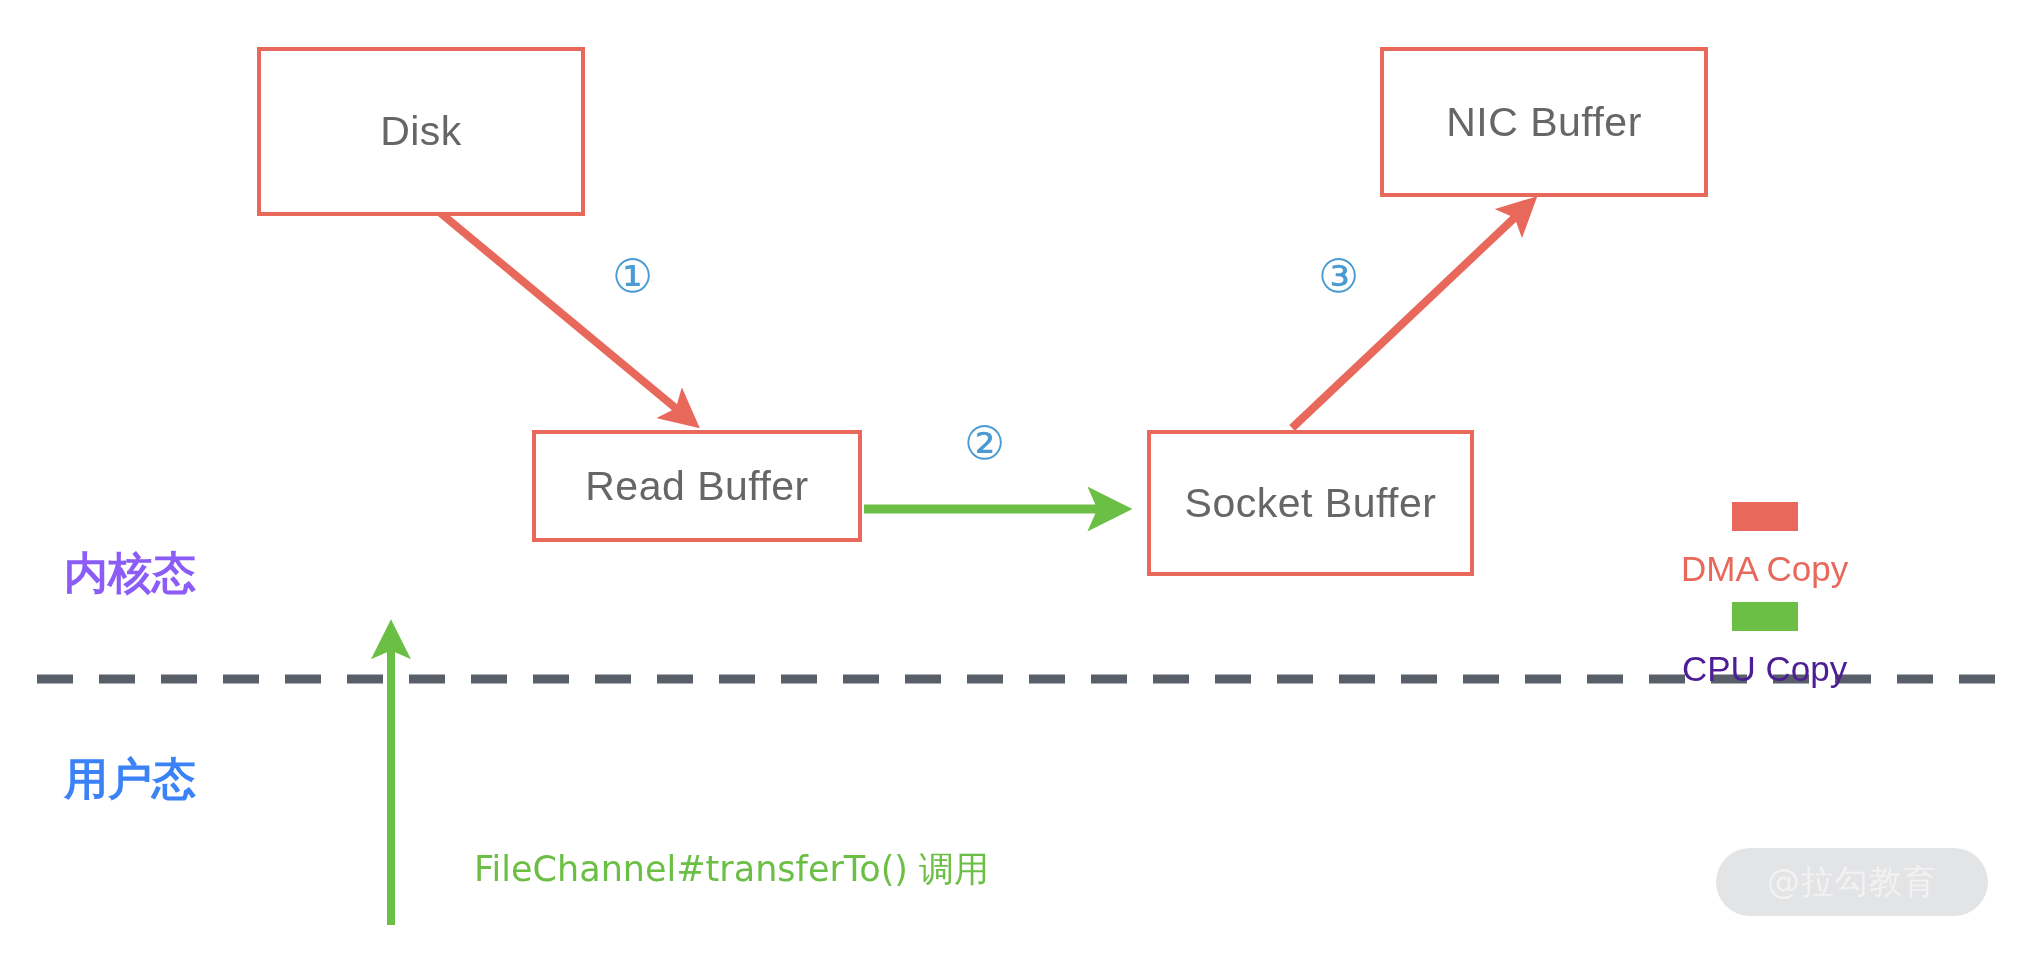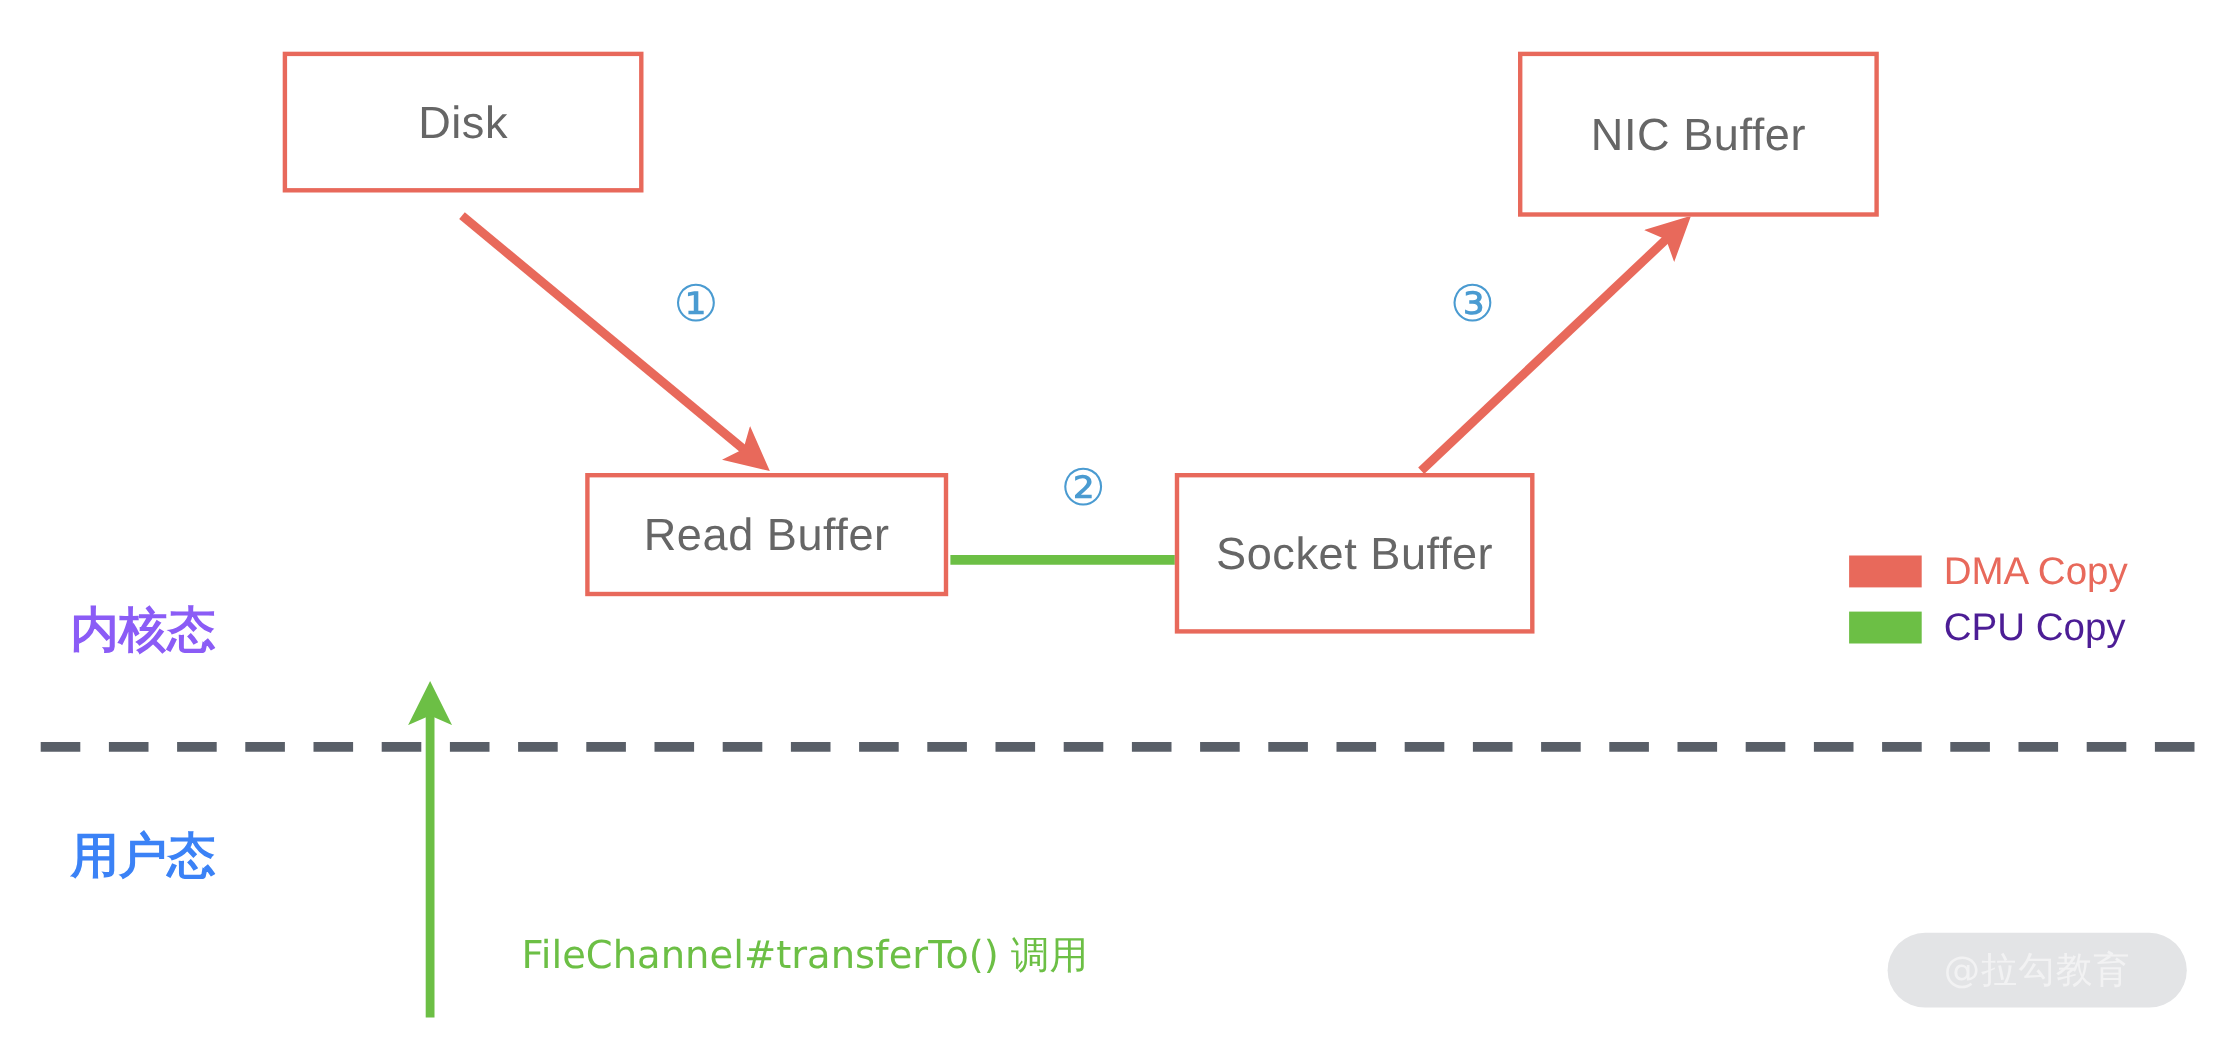--- a/index.html
+++ b/index.html
@@ -33,24 +33,24 @@
     align-items: center;
     justify-content: center;
   }
   .node-label {
     color: #666666;
     font-size: 41px;
     font-weight: 400;
     letter-spacing: 0.5px;
     white-space: nowrap;
   }
-  #node-disk      { left: 257px;  top: 47px;  width: 328px; height: 128px; }
+  #node-disk      { left: 257px;  top: 47px;  width: 328px; height: 169px; }
   #node-nic       { left: 1380px; top: 47px;  width: 328px; height: 150px; }
   #node-read      { left: 532px;  top: 430px; width: 330px; height: 112px; align-items: center; }
-  #node-socket    { left: 1068px; top: 430px; width: 327px; height: 146px; }
+  #node-socket    { left: 1147px; top: 430px; width: 327px; height: 146px; }
 
   
   .step {
     position: absolute;
     color: #4a9bd1;
     font-size: 46px;
     line-height: 1;
     font-family: "DejaVu Sans", sans-serif;
     white-space: nowrap;
   }
@@ -88,20 +88,21 @@
     left: 1681px;
     top: 502px;
     display: flex;
     flex-direction: column;
     gap: 16px;
   }
   .legend-row {
     display: flex;
     align-items: center;
     gap: 20px;
+    flex-direction: column;
   }
   .legend-swatch {
     width: 66px;
     height: 29px;
     flex: 0 0 auto;
   }
   .legend-text {
     font-size: 35px;
     line-height: 1;
     white-space: nowrap;

